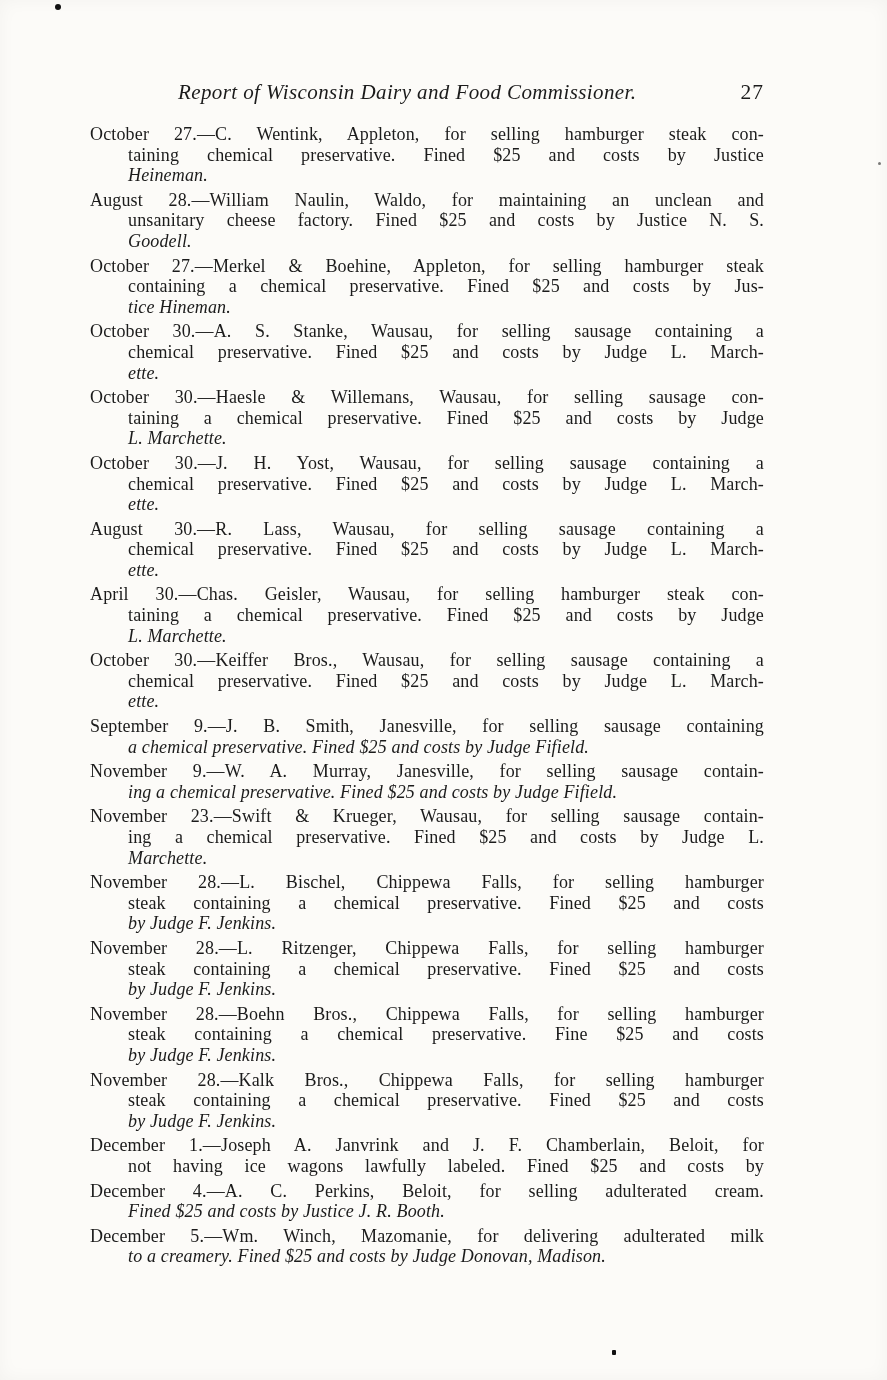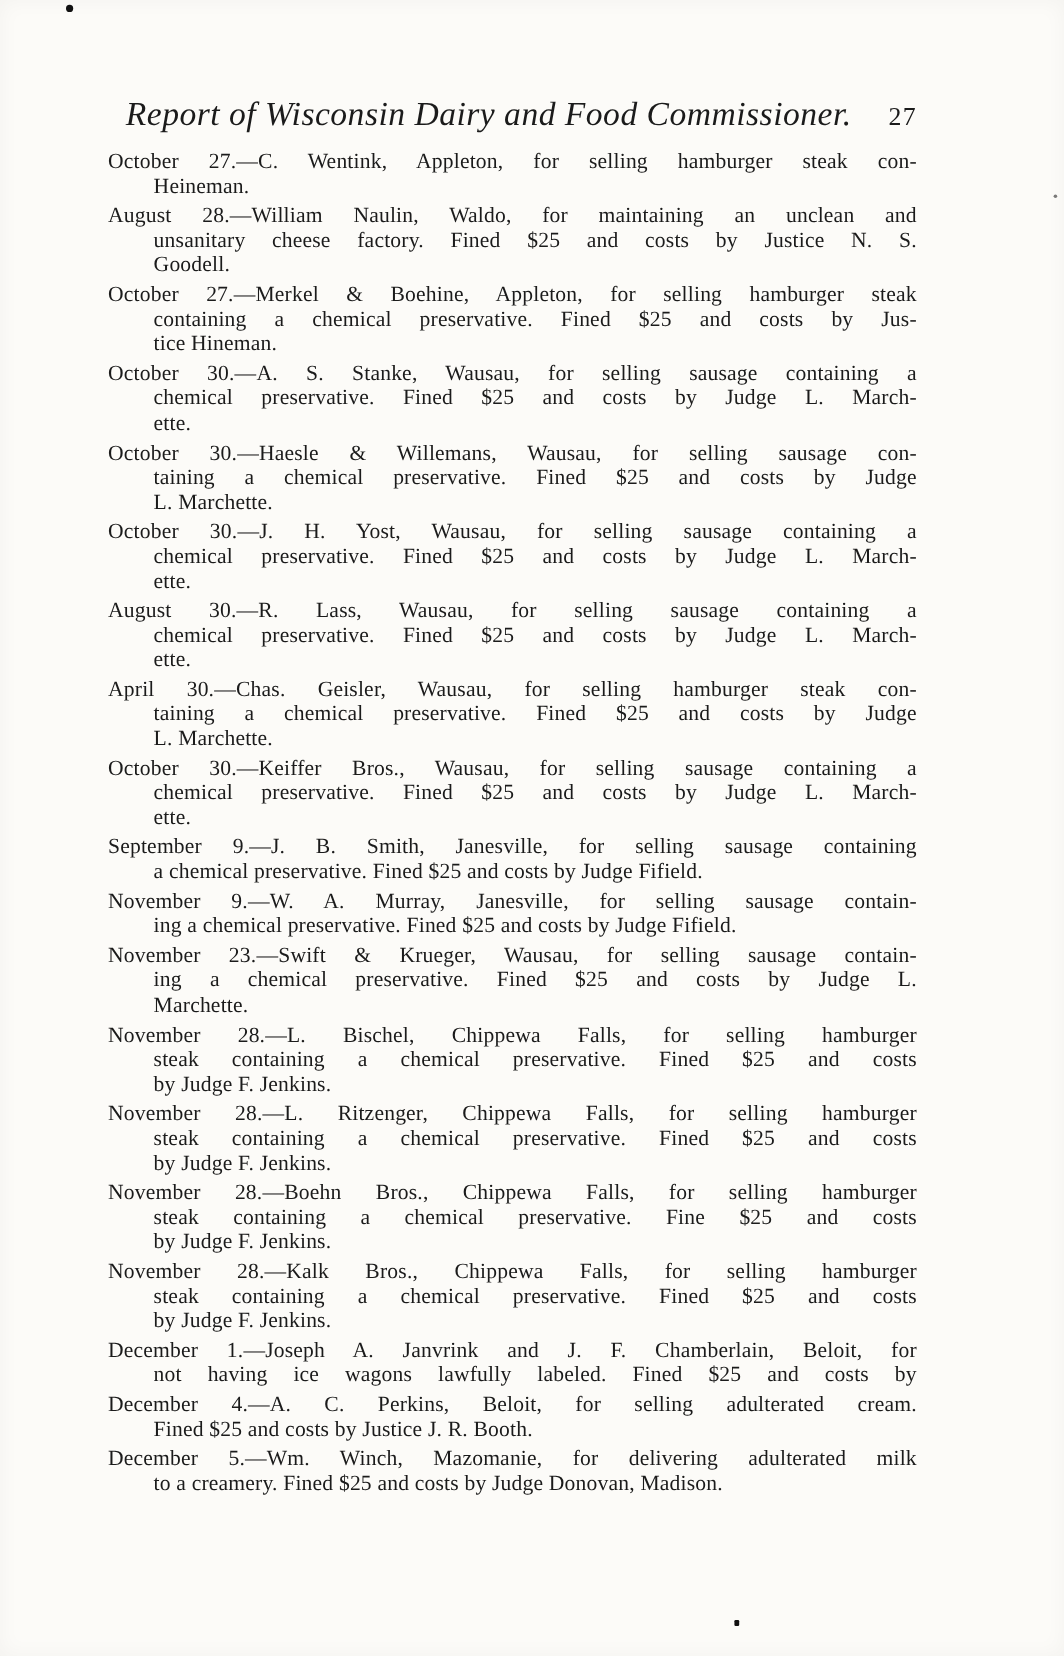--- a/index.html
+++ b/index.html
@@ -19,21 +19,21 @@
     top: 80px;
     left: 92px;
     width: 672px;
     display: flex;
     align-items: baseline;
   }
   .title {
     flex: 1;
     text-align: center;
     font-style: italic;
-    font-size: 28px;
+    font-size: 21px;
     letter-spacing: 0.4px;
     white-space: nowrap;
   }
   .pageno {
     font-size: 21.5px;
     margin-left: 18px;
     letter-spacing: 1px;
   }
   .body {
     position: absolute;
@@ -45,21 +45,21 @@
   .line {
     display: block;
     font-size: 18px;
     line-height: 20.6px;
     letter-spacing: 0.15px;
     text-align: justify;
     text-align-last: justify;
     white-space: normal;
   }
   .line.cont { padding-left: 38px; }
-  .line.last { text-align-last: left; }
+  .line.last { text-align-last: left; font-style: italic; }
   .speck {
     position: absolute;
     background: #111;
     border-radius: 50%;
   }
   .speck-top { left: 55px; top: 4px; width: 6px; height: 6px; }
   .speck-bottom { left: 612px; top: 1350px; width: 4px; height: 5px; border-radius: 1px; }
   .speck-right { left: 878px; top: 162px; width: 3px; height: 3px; opacity: 0.55; }
 </style>
 </head>
@@ -70,20 +70,21 @@
   <div class="speck speck-right"></div>
 
   <div class="header">
     <span class="title">Report of Wisconsin Dairy and Food Commissioner.</span>
     <span class="pageno">27</span>
   </div>
 
   <div class="body" id="entries">
       <p class="entry">
         <span class="line">October 27.—C. Wentink, Appleton, for selling hamburger steak con-</span>
+        <span class="line cont">taining chemical preservative.  Fined $25 and costs by Justice</span>
         <span class="line cont last">Heineman.</span>
       </p>
       <p class="entry">
         <span class="line">August 28.—William Naulin, Waldo, for maintaining an unclean and</span>
         <span class="line cont">unsanitary cheese factory.  Fined $25 and costs by Justice N. S.</span>
         <span class="line cont last">Goodell.</span>
       </p>
       <p class="entry">
         <span class="line">October 27.—Merkel &amp; Boehine, Appleton, for selling hamburger steak</span>
         <span class="line cont">containing a chemical preservative.  Fined $25 and costs by Jus-</span>

